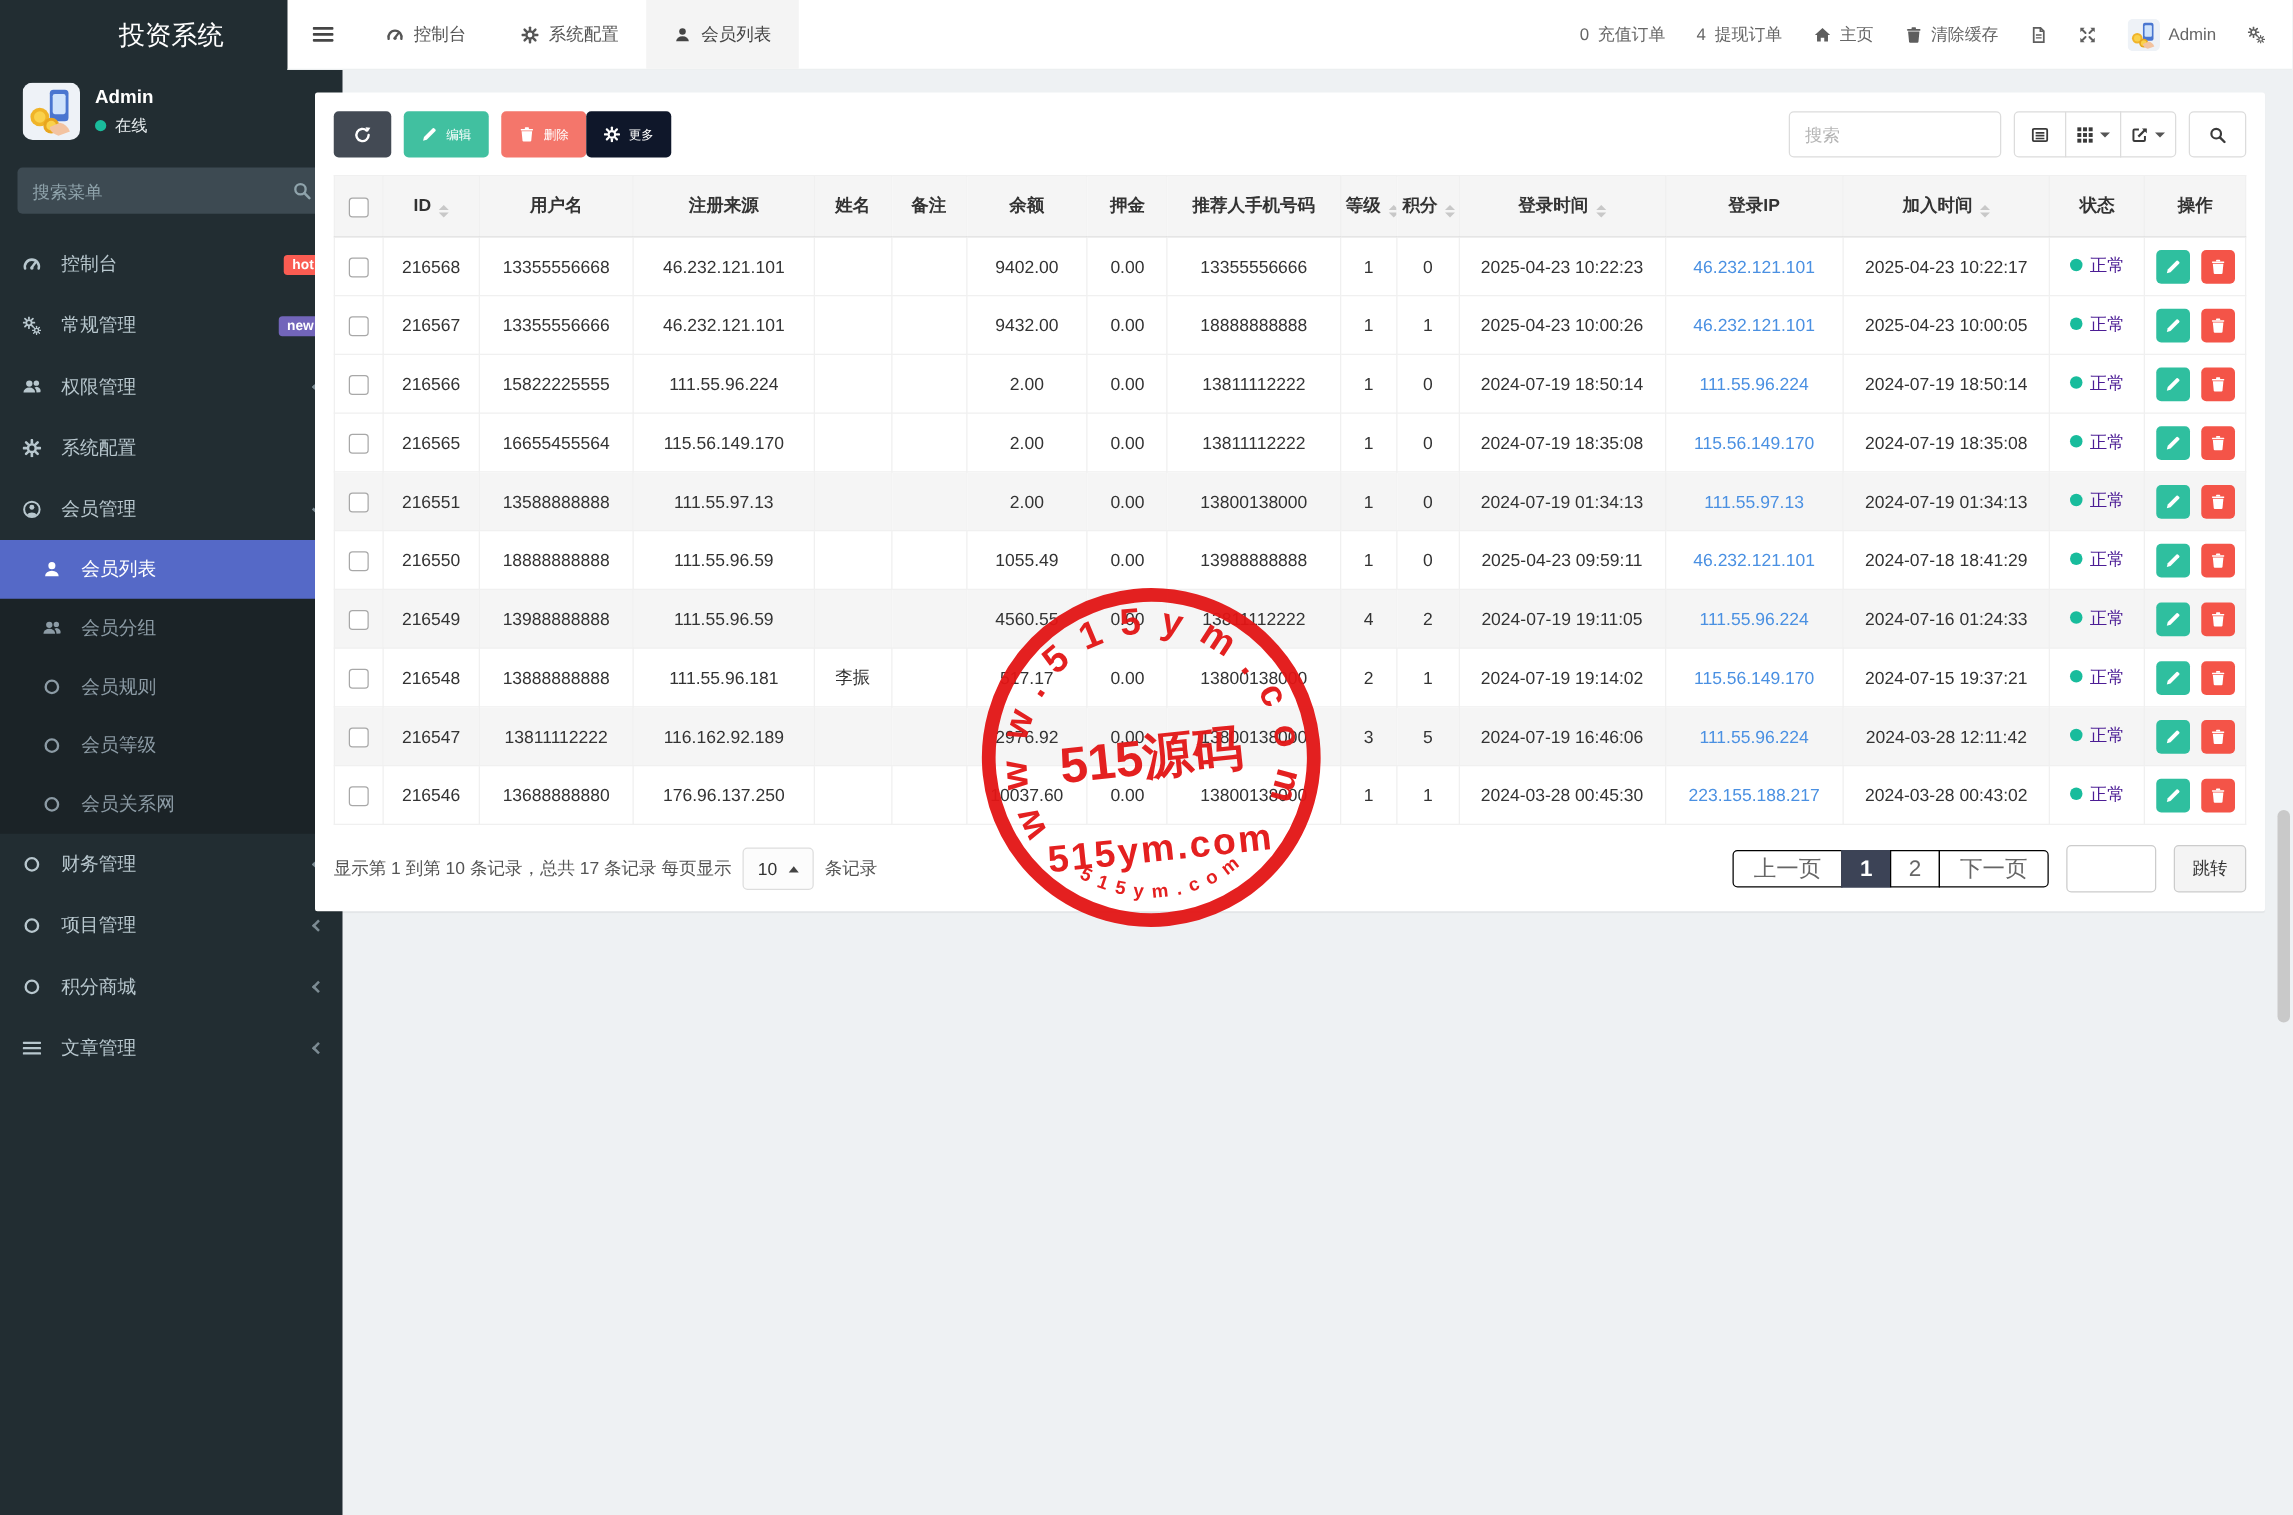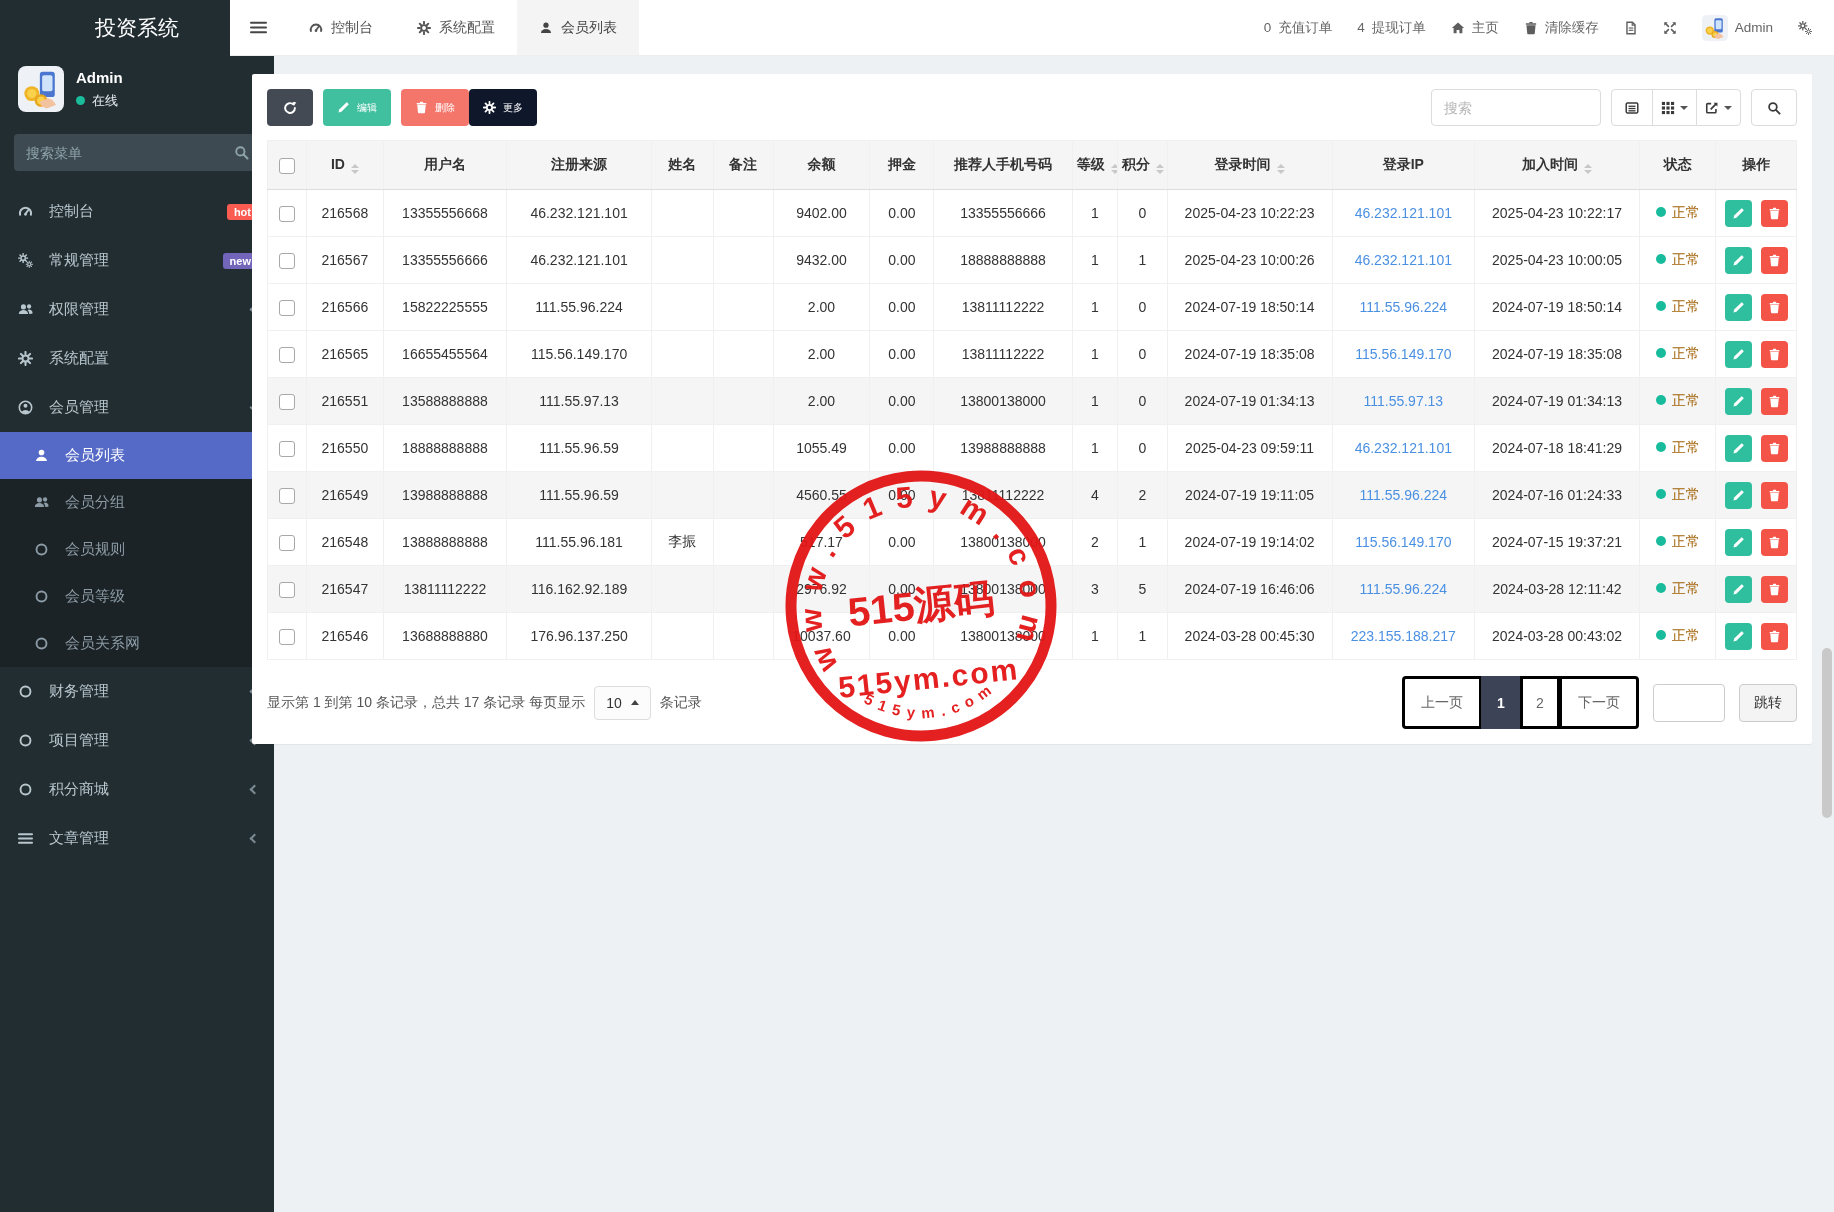--- a/index.html
+++ b/index.html
@@ -80,34 +80,34 @@
   .sorter{display:inline-flex;flex-direction:column;gap:2px;margin-left:6px;vertical-align:1px}
   .s-up{width:0;height:0;border-left:4px solid transparent;border-right:4px solid transparent;border-bottom:4px solid #c8c8c8}
   .s-dn{width:0;height:0;border-left:4px solid transparent;border-right:4px solid transparent;border-top:4px solid #c8c8c8}
   input[type=checkbox]{appearance:none;width:16px;height:16px;border:1px solid #a8a8a8;border-radius:3px;
        background:#fff;cursor:pointer;margin:0;vertical-align:middle}
   .c-check{width:38px}.c-id{width:74px}.c-username{width:120px}.c-source{width:140px}.c-name{width:60px}
   .c-remark{width:58px}.c-balance{width:94px}.c-deposit{width:62px}.c-referrer{width:134px}.c-level{width:44px}
   .c-points{width:48px}.c-login_time{width:160px}.c-login_ip{width:138px}.c-join_time{width:160px}
   .c-status{width:74px}.c-actions{width:78px}
   .ip-link{color:#4a90e2;text-decoration:none;cursor:pointer}
-  .status-cell{color:#a16207}
+  .status-cell{color:#4c1d95}
   .status-dot{display:inline-block;width:10px;height:10px;border-radius:50%;background:#18bc9c;margin-right:6px}
   .act{width:27px;height:27px;border:none;border-radius:4px;color:#fff;display:inline-flex;
        align-items:center;justify-content:center;cursor:pointer;vertical-align:middle}
   .act-edit{background:#2fbf9f}
   .act-del{background:#f45448;margin-left:5px}
 
   
   .tfooter{display:flex;align-items:center;margin-top:16px;color:#555;font-size:14px}
   .pgsize{display:inline-flex;align-items:center;gap:9px;height:34px;padding:0 11px;border:1px solid #ddd;
        border-radius:4px;background:#fcfcfc;margin:0 9px;color:#333;cursor:pointer}
   .pagination{margin-left:auto;display:flex;align-items:center}
-  .pg{height:53px;border:3px solid #000000;background:#fff;color:#666;display:flex;align-items:center;
-      justify-content:center;padding:0 16px;margin-left:-1px;cursor:pointer;font-size:14px}
+  .pg{height:30px;border:1px solid #000000;background:#fff;color:#666;display:flex;align-items:center;
+      justify-content:center;padding:0 16px;margin-left:-1px;cursor:pointer;font-size:18px}
   .pg-num{padding:0;width:40px}
   .pg-first{border-radius:4px 0 0 4px;margin-left:0}
   .pg-last{border-radius:0 4px 4px 0}
   .pg.active{background:#3c4356;border-color:#3c4356;color:#fff;font-weight:bold}
   .jump-input{width:72px;height:38px;border:1px solid #ccc;border-radius:4px;margin-left:14px;
       padding:0 8px;font-size:14px;font-family:inherit;outline:none}
   .btn-jump{height:38px;padding:0 14px;border:1px solid #ccc;border-radius:4px;background:#f4f4f4;
       color:#333;font-size:14px;margin-left:14px;cursor:pointer;font-family:inherit}
 
   

